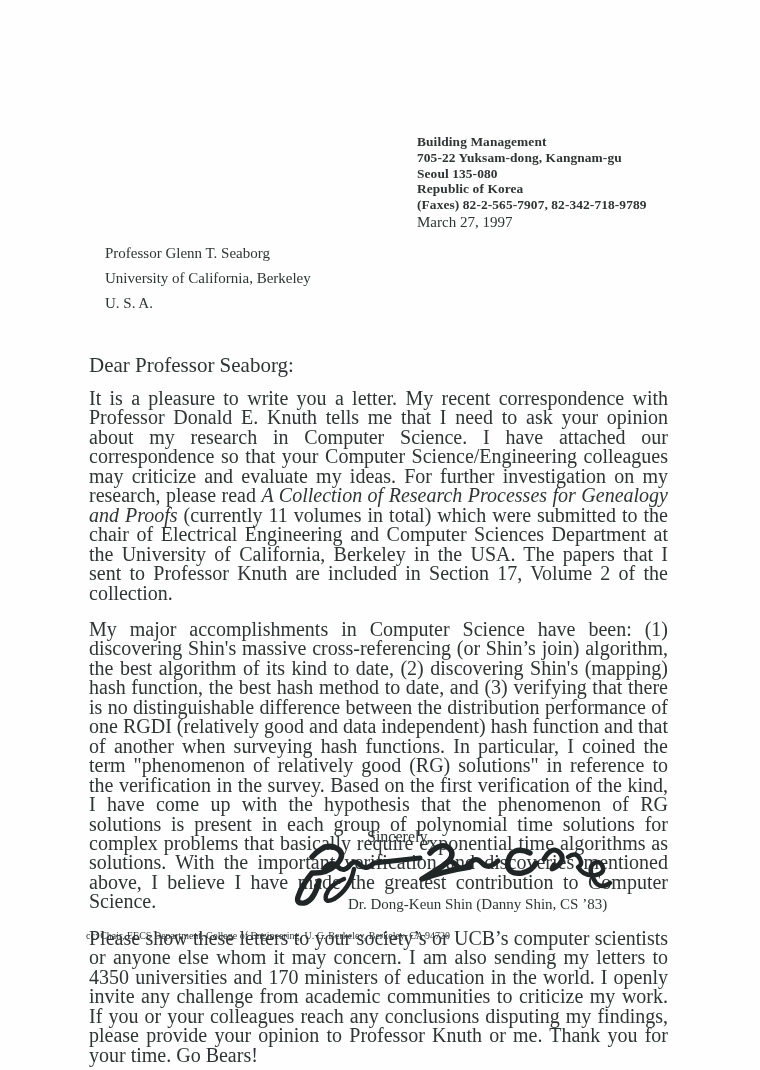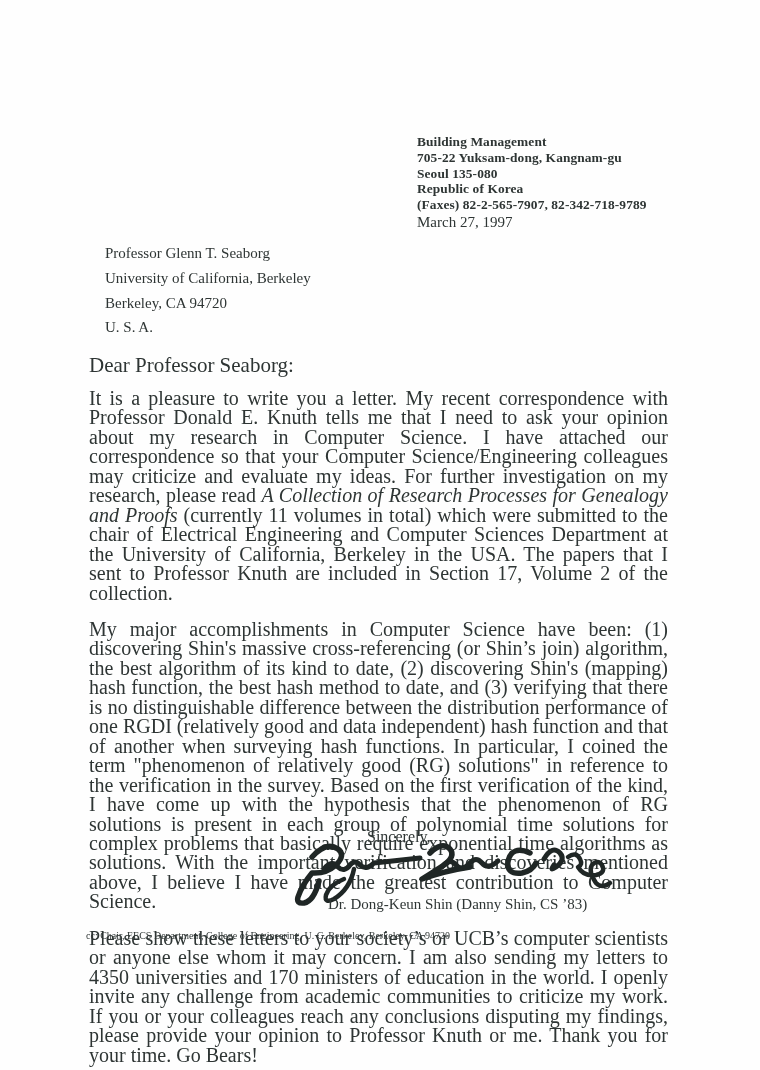--- a/index.html
+++ b/index.html
@@ -79,21 +79,21 @@
     height: 68px;
   }
   .signature path {
     fill: none;
     stroke: #1f2625;
     stroke-linecap: round;
     stroke-linejoin: round;
   }
   .signer {
     position: absolute;
-    left: 328px;
+    left: 348px;
     top: 896px;
     font-size: 15px;
   }
   .cc {
     position: absolute;
     left: 86px;
     top: 930px;
     font-size: 10px;
   }
 </style>
@@ -108,21 +108,20 @@
     <div>Seoul 135-080</div>
     <div>Republic of Korea</div>
     <div class="fax">(Faxes)   82-2-565-7907,   82-342-718-9789</div>
   </div>
 
   <div class="date">March 27, 1997</div>
 
   <div class="recipient">
     <div>Professor Glenn T. Seaborg</div>
     <div>University of California, Berkeley</div>
-    <div>Berkeley, CA 94720</div>
     <div>U. S. A.</div>
   </div>
 
   <div class="salutation">Dear Professor Seaborg:</div>
 
   <div class="body-text">
     <p><span>It is a pleasure to write you a letter.   My recent correspondence with Professor Donald E. Knuth tells me that I need to ask your opinion about my research in Computer Science.   I have attached our correspondence so that your Computer Science/Engineering colleagues may criticize and evaluate my ideas.   For further investigation on my research, please read </span><span class="italic">A Collection of Research Processes for Genealogy and Proofs</span><span> (currently 11 volumes in total) which were submitted to the chair of Electrical Engineering and Computer Sciences Department at the University of California, Berkeley in the USA. The papers that I sent to Professor Knuth are included in Section 17, Volume 2 of the collection.</span></p>
     <p>My major accomplishments in Computer Science have been: (1) discovering Shin's massive cross-referencing (or Shin’s join) algorithm, the best algorithm of its kind to date, (2) discovering Shin's (mapping) hash function, the best hash method to date, and (3) verifying that there is no distinguishable difference between the distribution performance of one RGDI (relatively good and data independent) hash function and that of another when surveying hash functions.   In particular, I coined the term "phenomenon of relatively good (RG) solutions" in reference to the verification in the survey.   Based on the first verification of the kind, I have come up with the hypothesis that the phenomenon of RG solutions is present in each group of polynomial time solutions for complex problems that basically require exponential time algorithms as solutions. With the important verification and discoveries mentioned above, I believe I have made the greatest contribution to Computer Science.</p>
     <p>Please show these letters to your society’s or UCB’s computer scientists or anyone else whom it may concern.   I am also sending my letters to 4350 universities and 170 ministers of education in the world. I openly invite any challenge from academic communities to criticize my work.   If you or your colleagues reach any conclusions disputing my findings, please provide your opinion to Professor Knuth or me.   Thank you for your time.   Go Bears!</p>
   </div>

